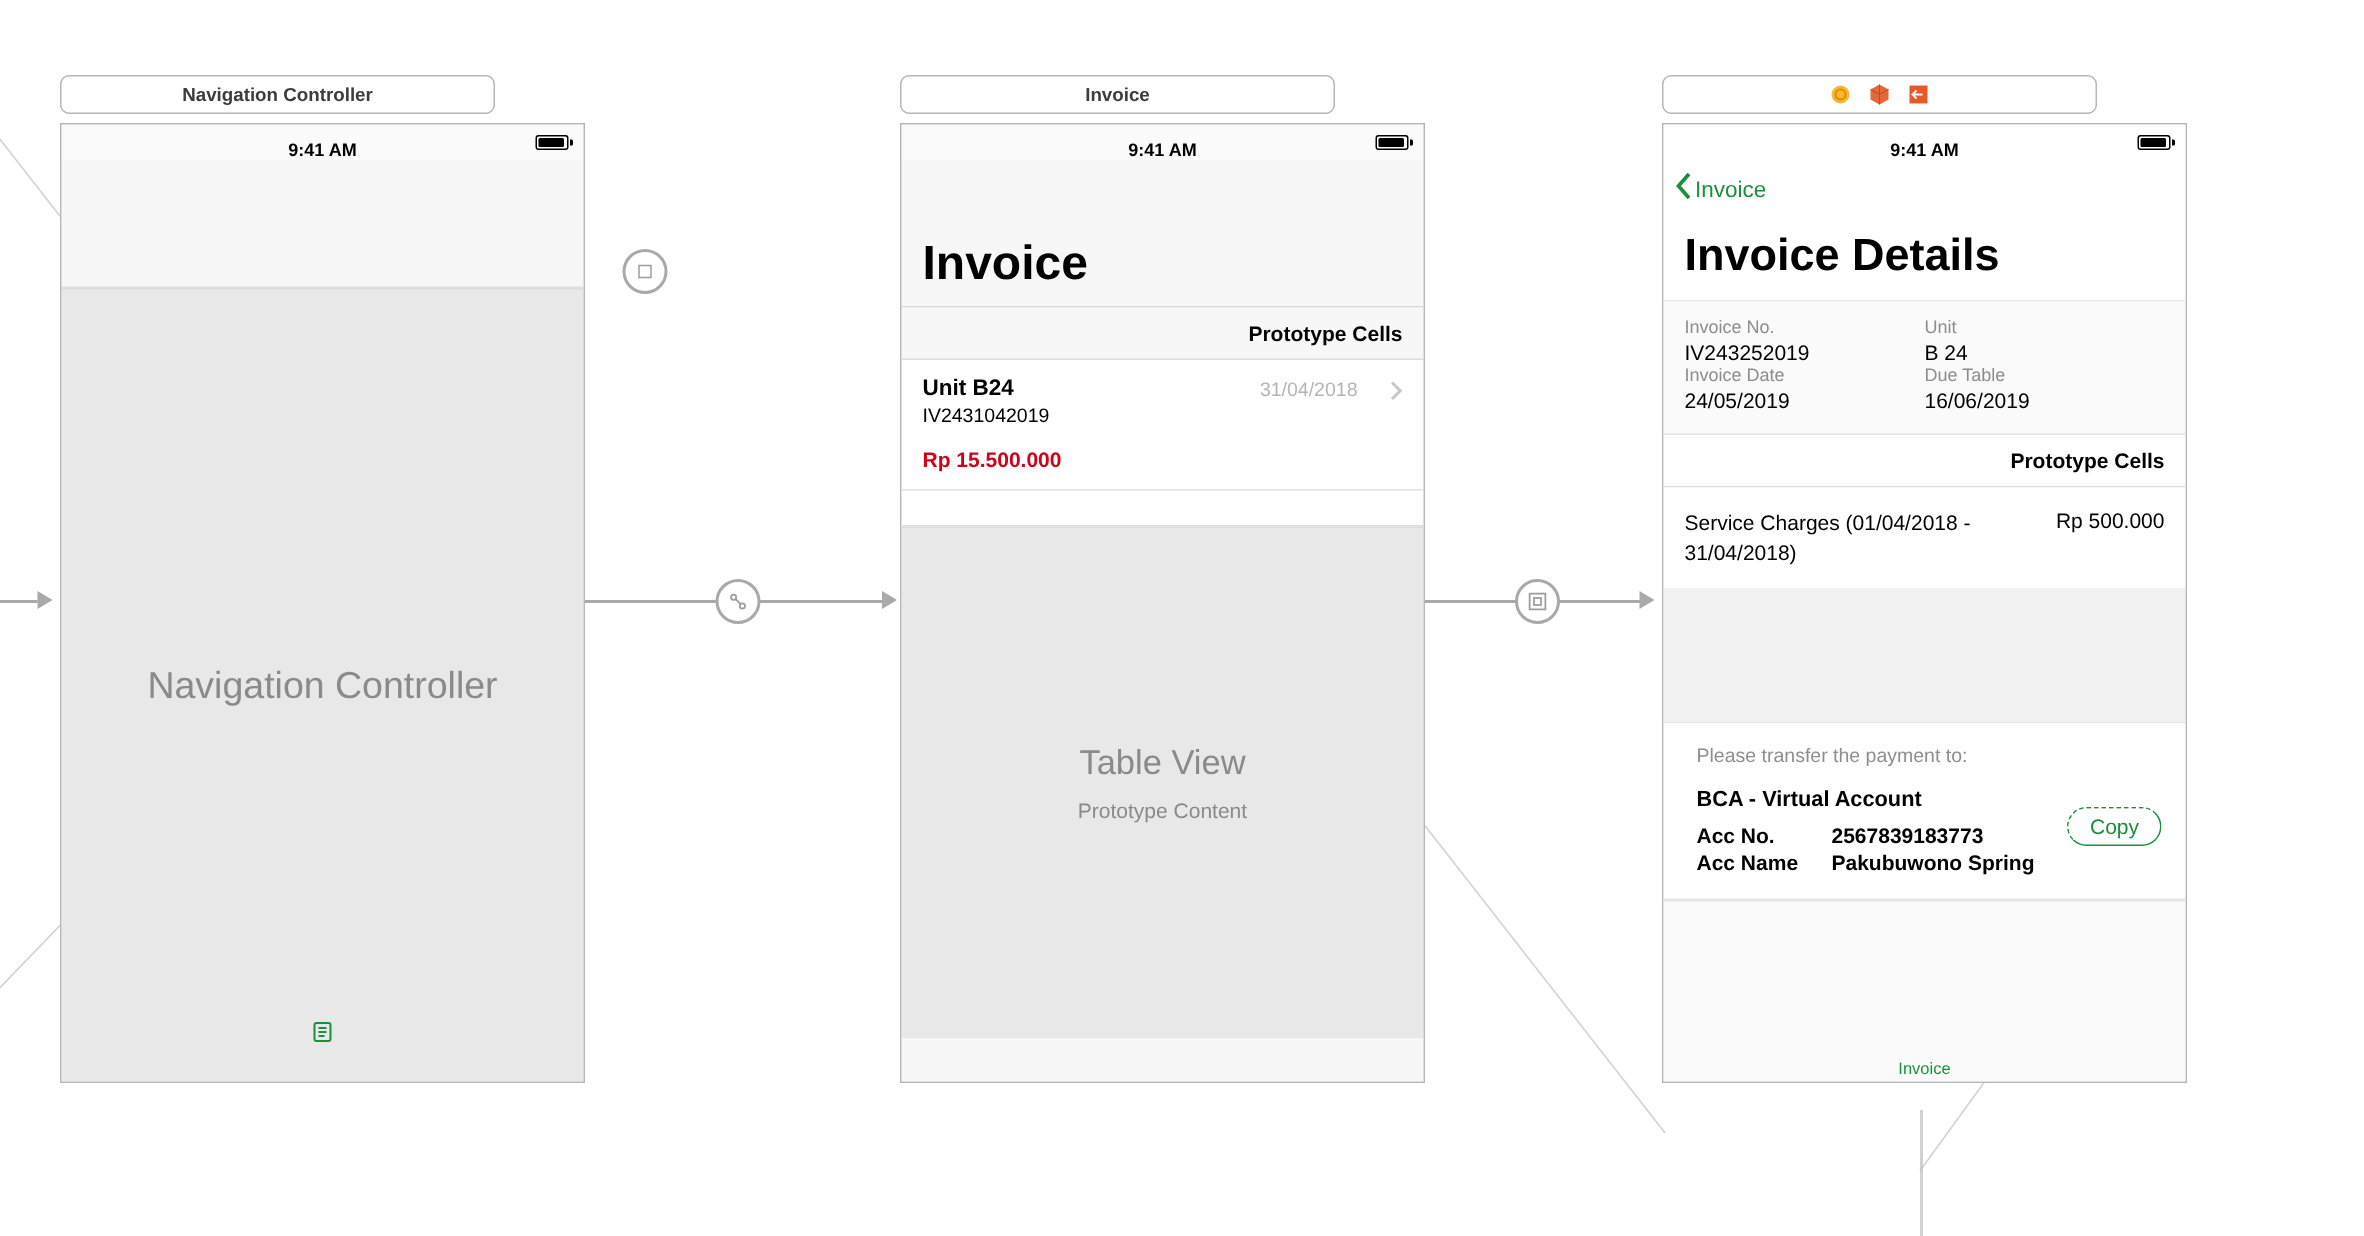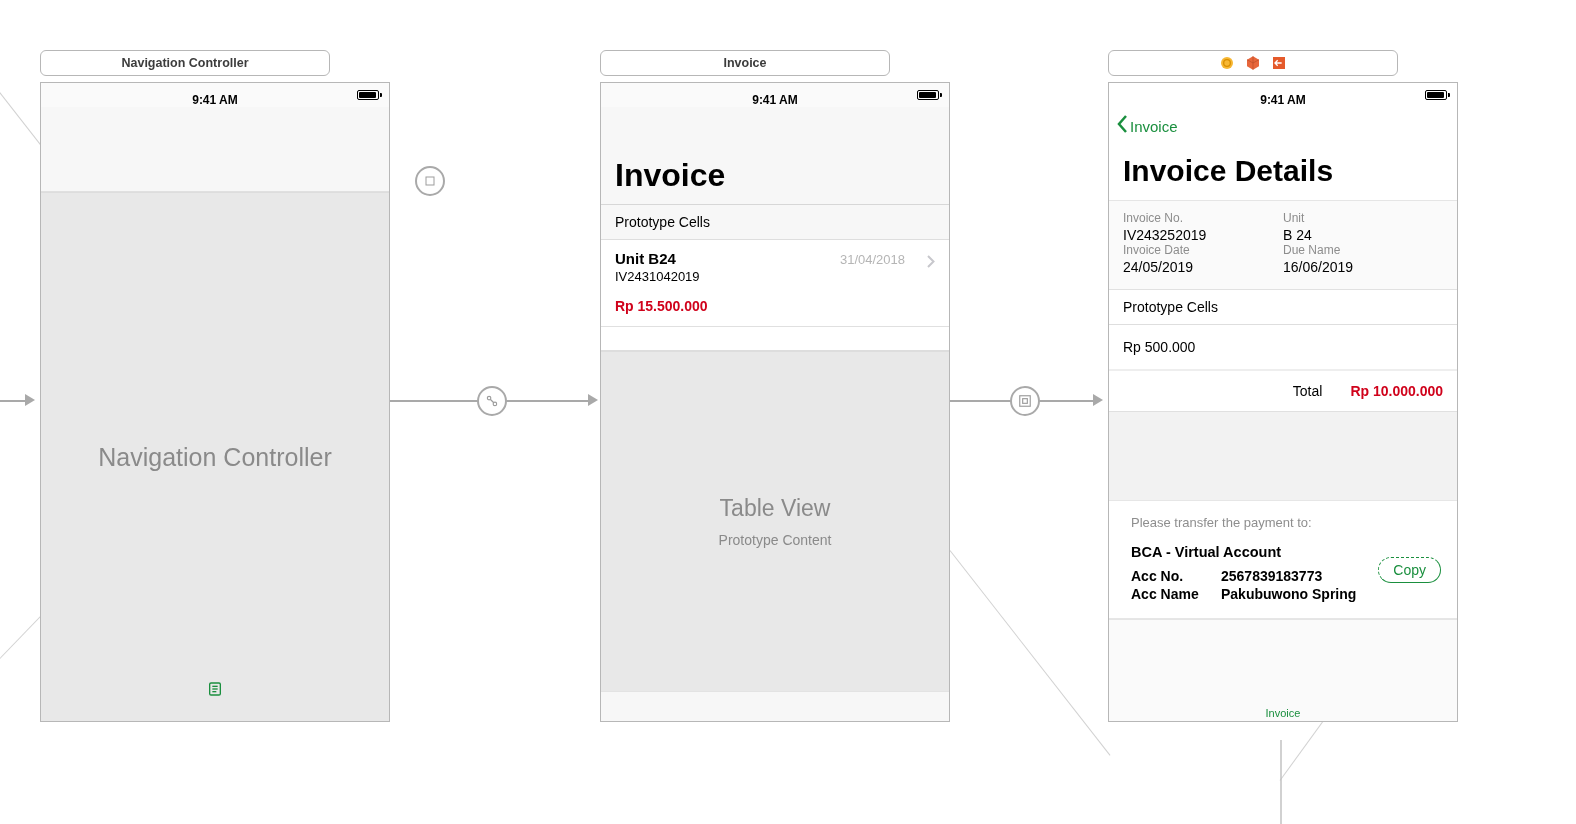--- a/index.html
+++ b/index.html
@@ -119,24 +119,25 @@
   padding: 50px 14px 10px 14px;
 }
 .large-title {
   font-size: 32px;
   font-weight: 700;
   color: #000;
 }
 .section-header {
   background: #f7f7f7;
   font-size: 14px;
-  font-weight: 400;
+  font-weight: 700;
   color: #000;
   padding: 9px 14px 9px 14px;
   border-bottom: 1px solid #dedede;
+  text-align: right;
 }
 .cell {
   background: #fff;
   padding: 10px 14px 12px 14px;
   border-bottom: 1px solid #e0e0e0;
   position: relative;
 }
 .cell-unit { font-size: 15px; font-weight: 700; color: #000; }
 .cell-code { font-size: 13px; color: #000000; margin-top: 2px; }
 .cell-price { font-size: 14px; font-weight: 700; color: #d0021b; margin-top: 14px; }
@@ -410,31 +411,28 @@
       </div>
       <div>
         <div class="info-label">Unit</div>
         <div class="info-value">B 24</div>
       </div>
       <div>
         <div class="info-label">Invoice Date</div>
         <div class="info-value">24/05/2019</div>
       </div>
       <div>
-        <div class="info-label">Due Name</div>
+        <div class="info-label">Due Table</div>
         <div class="info-value">16/06/2019</div>
       </div>
     </div>
     <div class="section-header" style="background:#fff;">Prototype Cells</div>
     <div class="charge-row">
+      <div class="charge-name">Service Charges (01/04/2018 - 31/04/2018)</div>
       <div class="charge-amt">Rp 500.000</div>
-    </div>
-    <div class="total-row">
-      <span class="total-label">Total</span>
-      <span class="total-val">Rp 10.000.000</span>
     </div>
     <div class="gap-block"></div>
     <div class="pay-block">
       <div class="pay-instruction">Please transfer the payment to:</div>
       <div class="pay-bank">BCA - Virtual Account</div>
       <div class="pay-line">
         <span class="pay-k">Acc No.</span>
         <span>2567839183773</span>
       </div>
       <div class="pay-line">

